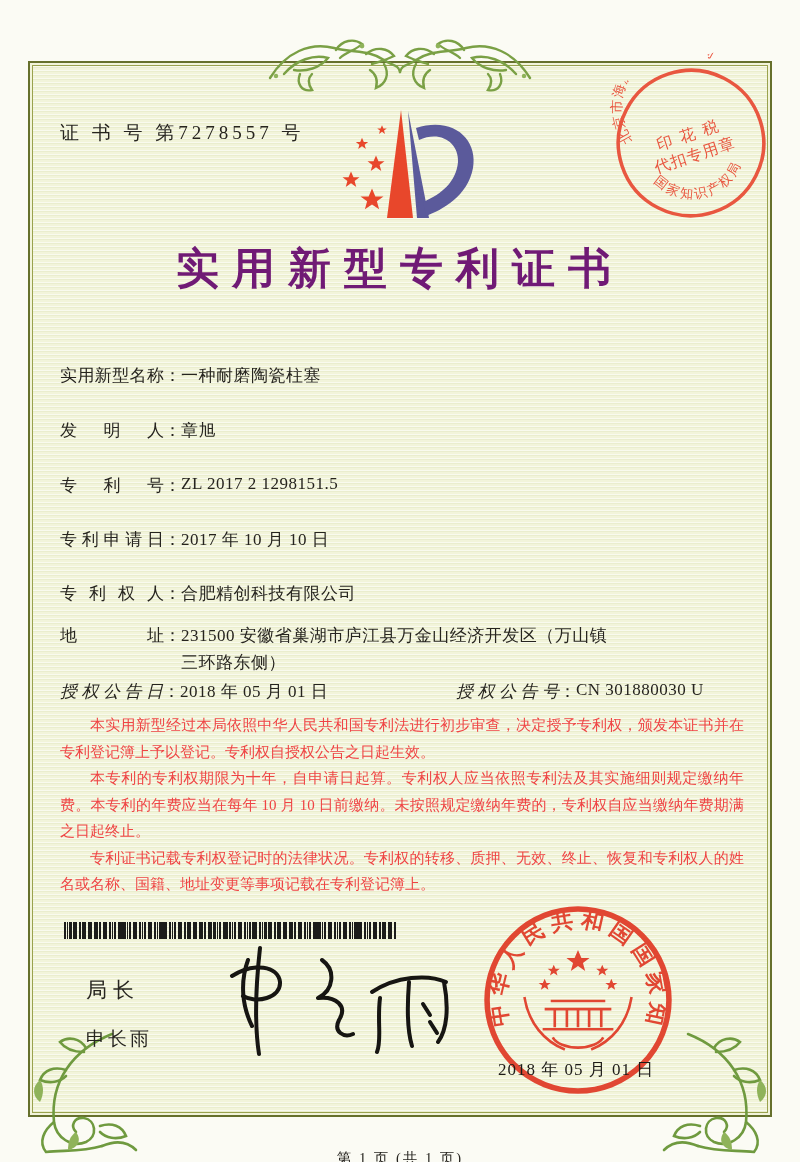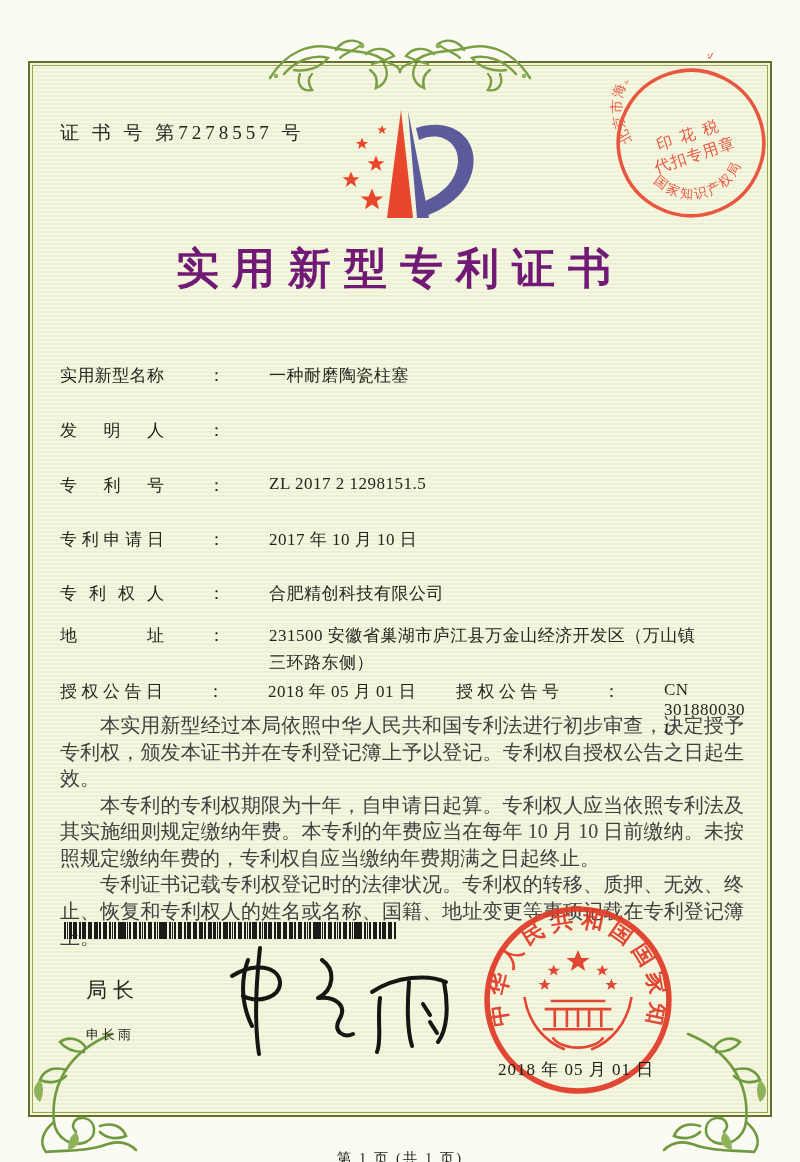--- a/index.html
+++ b/index.html
@@ -26,53 +26,53 @@
   
   .cert-no{position:absolute;left:60px;top:92px;font-size:19px;letter-spacing:4px;}
   .logo{position:absolute;left:332px;top:68px;}
   .tax-stamp{position:absolute;left:612px;top:36px;width:158px;height:158px;transform:rotate(-18deg);opacity:.92;}
   .title{
     position:absolute;left:0;right:0;top:212px;text-align:center;
     font-size:43px;font-weight:700;letter-spacing:13px;color:#701a75;
   }
   
   .fields{position:absolute;left:60px;top:336px;width:684px;font-size:17px;}
-  .frow{display:flex;align-items:flex-start;margin-bottom:0;gap:44px;}
+  .frow{display:flex;align-items:flex-start;margin-bottom:0;}
   .flabel{
     display:inline-block;width:104px;text-align:justify;text-align-last:justify;
     flex:0 0 104px;
   }
   .fcolon{flex:0 0 auto;}
   .fvalue{flex:1;letter-spacing:.5px;white-space:pre-line;}
   .r1{position:absolute;top:0;left:0;right:0;}
   .r2{position:absolute;top:55px;left:0;right:0;}
   .r3{position:absolute;top:110px;left:0;right:0;}
   .r4{position:absolute;top:164px;left:0;right:0;}
   .r5{position:absolute;top:218px;left:0;right:0;}
   .r6{position:absolute;top:258px;left:0;right:0;line-height:27px;}
   .r7{position:absolute;top:316px;left:0;}
   .r8{position:absolute;top:316px;left:396px;}
-  .r7 .flabel,.r8 .flabel{width:103px;flex-basis:103px;}
+  .r7 .flabel,.r8 .flabel{width:103px;flex-basis:103px;font-style:italic;}
   
   .bodytext{
     position:absolute;left:60px;top:684px;width:684px;
-    font-size:20px;line-height:26.5px;text-align:justify;color:#404040;
+    font-size:15px;line-height:26.5px;text-align:justify;color:#ef4444;
   }
   .bodytext p{margin:0;text-indent:2em;}
   
   .barcode{
     position:absolute;left:64px;top:894px;width:332px;height:17px;
     background:
       repeating-linear-gradient(90deg,#1c1c1a 0 2px,transparent 2px 5px),
       repeating-linear-gradient(90deg,#1c1c1a 0 1px,transparent 1px 3px),
       repeating-linear-gradient(90deg,transparent 0 6px,#1c1c1a 6px 8px,transparent 8px 13px);
   }
   
   .sig-role{position:absolute;left:86px;top:948px;font-size:21px;letter-spacing:6px;font-family:"Liberation Sans","DejaVu Sans",sans-serif;}
-  .sig-name{position:absolute;left:86px;top:998px;font-size:13px;letter-spacing:3px;font-family:"Liberation Sans","DejaVu Sans",sans-serif;}
+  .sig-name{position:absolute;left:86px;top:998px;font-size:19px;letter-spacing:3px;font-family:"Liberation Sans","DejaVu Sans",sans-serif;}
   .sig-script{position:absolute;left:196px;top:912px;}
   
   .seal{position:absolute;left:482px;top:876px;opacity:.93;}
   .seal-date{position:absolute;left:498px;top:1030px;font-size:17px;letter-spacing:1px;color:#1d1b18;}
   
   .footer{position:absolute;left:0;right:0;top:1121px;text-align:center;font-size:14.5px;letter-spacing:2px;}
   text{font-family:"Liberation Serif","DejaVu Serif",serif;}
 </style>
 </head>
 <body>
@@ -179,20 +179,21 @@
 
     <div class="frow r1">
       <span class="flabel">实用新型名称</span>
         <span class="fcolon">：</span>
       <span class="fvalue">一种耐磨陶瓷柱塞</span>
     </div>
 
     <div class="frow r2">
       <span class="flabel">发明人</span>
         <span class="fcolon">：</span>
+      <span class="fvalue">章旭</span>
     </div>
 
     <div class="frow r3">
       <span class="flabel">专利号</span>
         <span class="fcolon">：</span>
       <span class="fvalue">ZL 2017 2 1298151.5</span>
     </div>
 
     <div class="frow r4">
       <span class="flabel">专利申请日</span>

